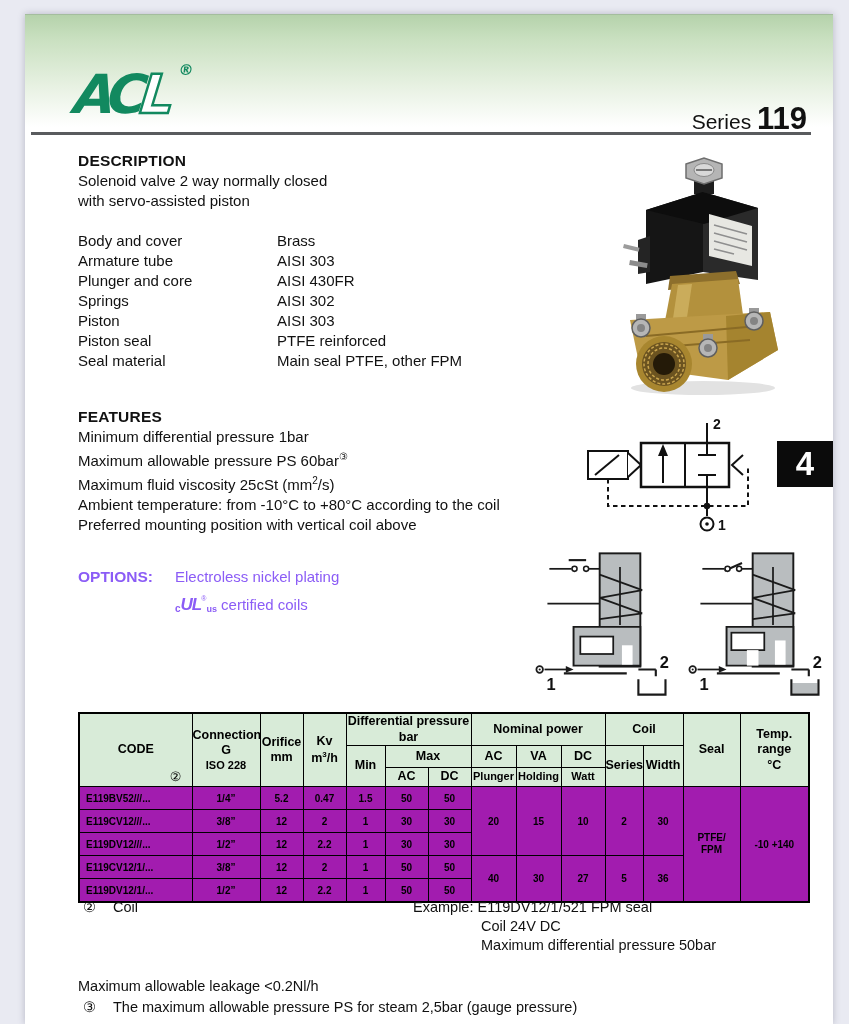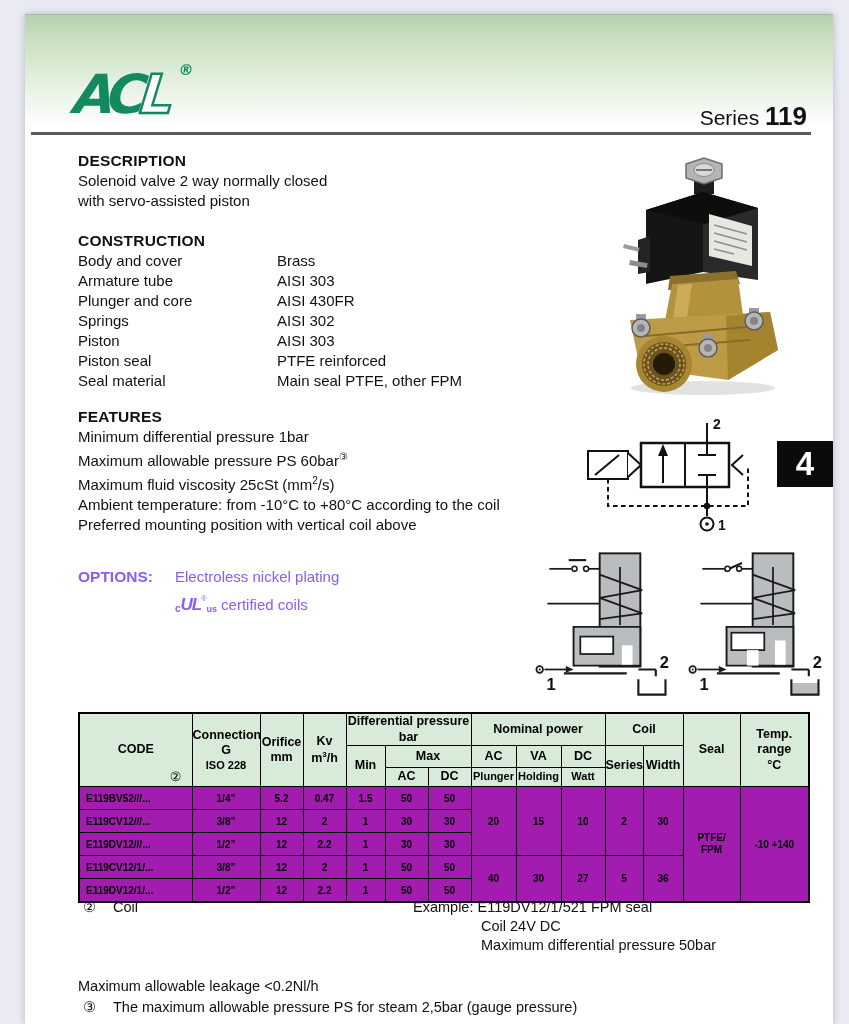--- a/index.html
+++ b/index.html
@@ -11,21 +11,21 @@
   
   .header-band { position:absolute; left:0; top:0; width:100%; height:120px;
     background:linear-gradient(180deg,#b5d2ab 0%,#c9e0c0 20%,#e9f2e4 62%,#ffffff 94%);
     border-top:1px solid #a4bd9e; }
   .acl-logo { position:absolute; left:50px; top:48px; font-style:italic; font-weight:bold;
     font-size:54px; line-height:1; letter-spacing:-7px; color:#12895f; transform:skewX(-6deg);
     font-family:"DejaVu Sans", sans-serif; }
   .acl-logo .l-outline { color:#ffffff; -webkit-text-stroke:2.5px #12895f; text-shadow:0 0 0 #12895f; }
   .acl-logo .reg { font-size:15px; letter-spacing:0; vertical-align:38px; -webkit-text-stroke:0; color:#12895f; margin-left:8px; font-style:normal;}
   .series-title { position:absolute; right:26px; top:86px; font-size:21px; color:#111; }
-  .series-title b { font-size:26px; }
+  .series-title b { font-size:31px; }
   .header-rule { position:absolute; left:6px; top:117px; width:780px; height:3px; background:#595b5e; }
 
   .blocktext { position:absolute; color:#111; font-size:15px; line-height:20px; }
   .sec-heading { font-weight:bold; font-size:15.5px; letter-spacing:.2px; }
 
   .construction-grid { display:grid; grid-template-columns:199px auto; }
 
   .options-row { position:absolute; left:53px; top:552px; font-size:15px; line-height:22px; color:#8b5cf6; }
   .options-row .opt-head { font-weight:bold; font-size:15.5px; display:inline-block; width:97px; vertical-align:top;}
   .opt-lines { display:inline-block; vertical-align:top; }
@@ -68,21 +68,20 @@
       <div class="header-rule"></div>
     </div>
 
     <div class="blocktext" style="left:53px; top:137px;">
       <div class="sec-heading">DESCRIPTION</div>
       <div>Solenoid valve 2 way normally closed</div>
       <div>with servo-assisted piston</div>
     </div>
 
     <div class="blocktext" style="left:53px; top:217px; width:500px;">
-      <div class="sec-heading">CONSTRUCTION</div>
       <div class="construction-grid">
         <span>Body and cover</span>
           <span>Brass</span>
         <span>Armature tube</span>
           <span>AISI 303</span>
         <span>Plunger and core</span>
           <span>AISI 430FR</span>
         <span>Springs</span>
           <span>AISI 302</span>
         <span>Piston</span>

